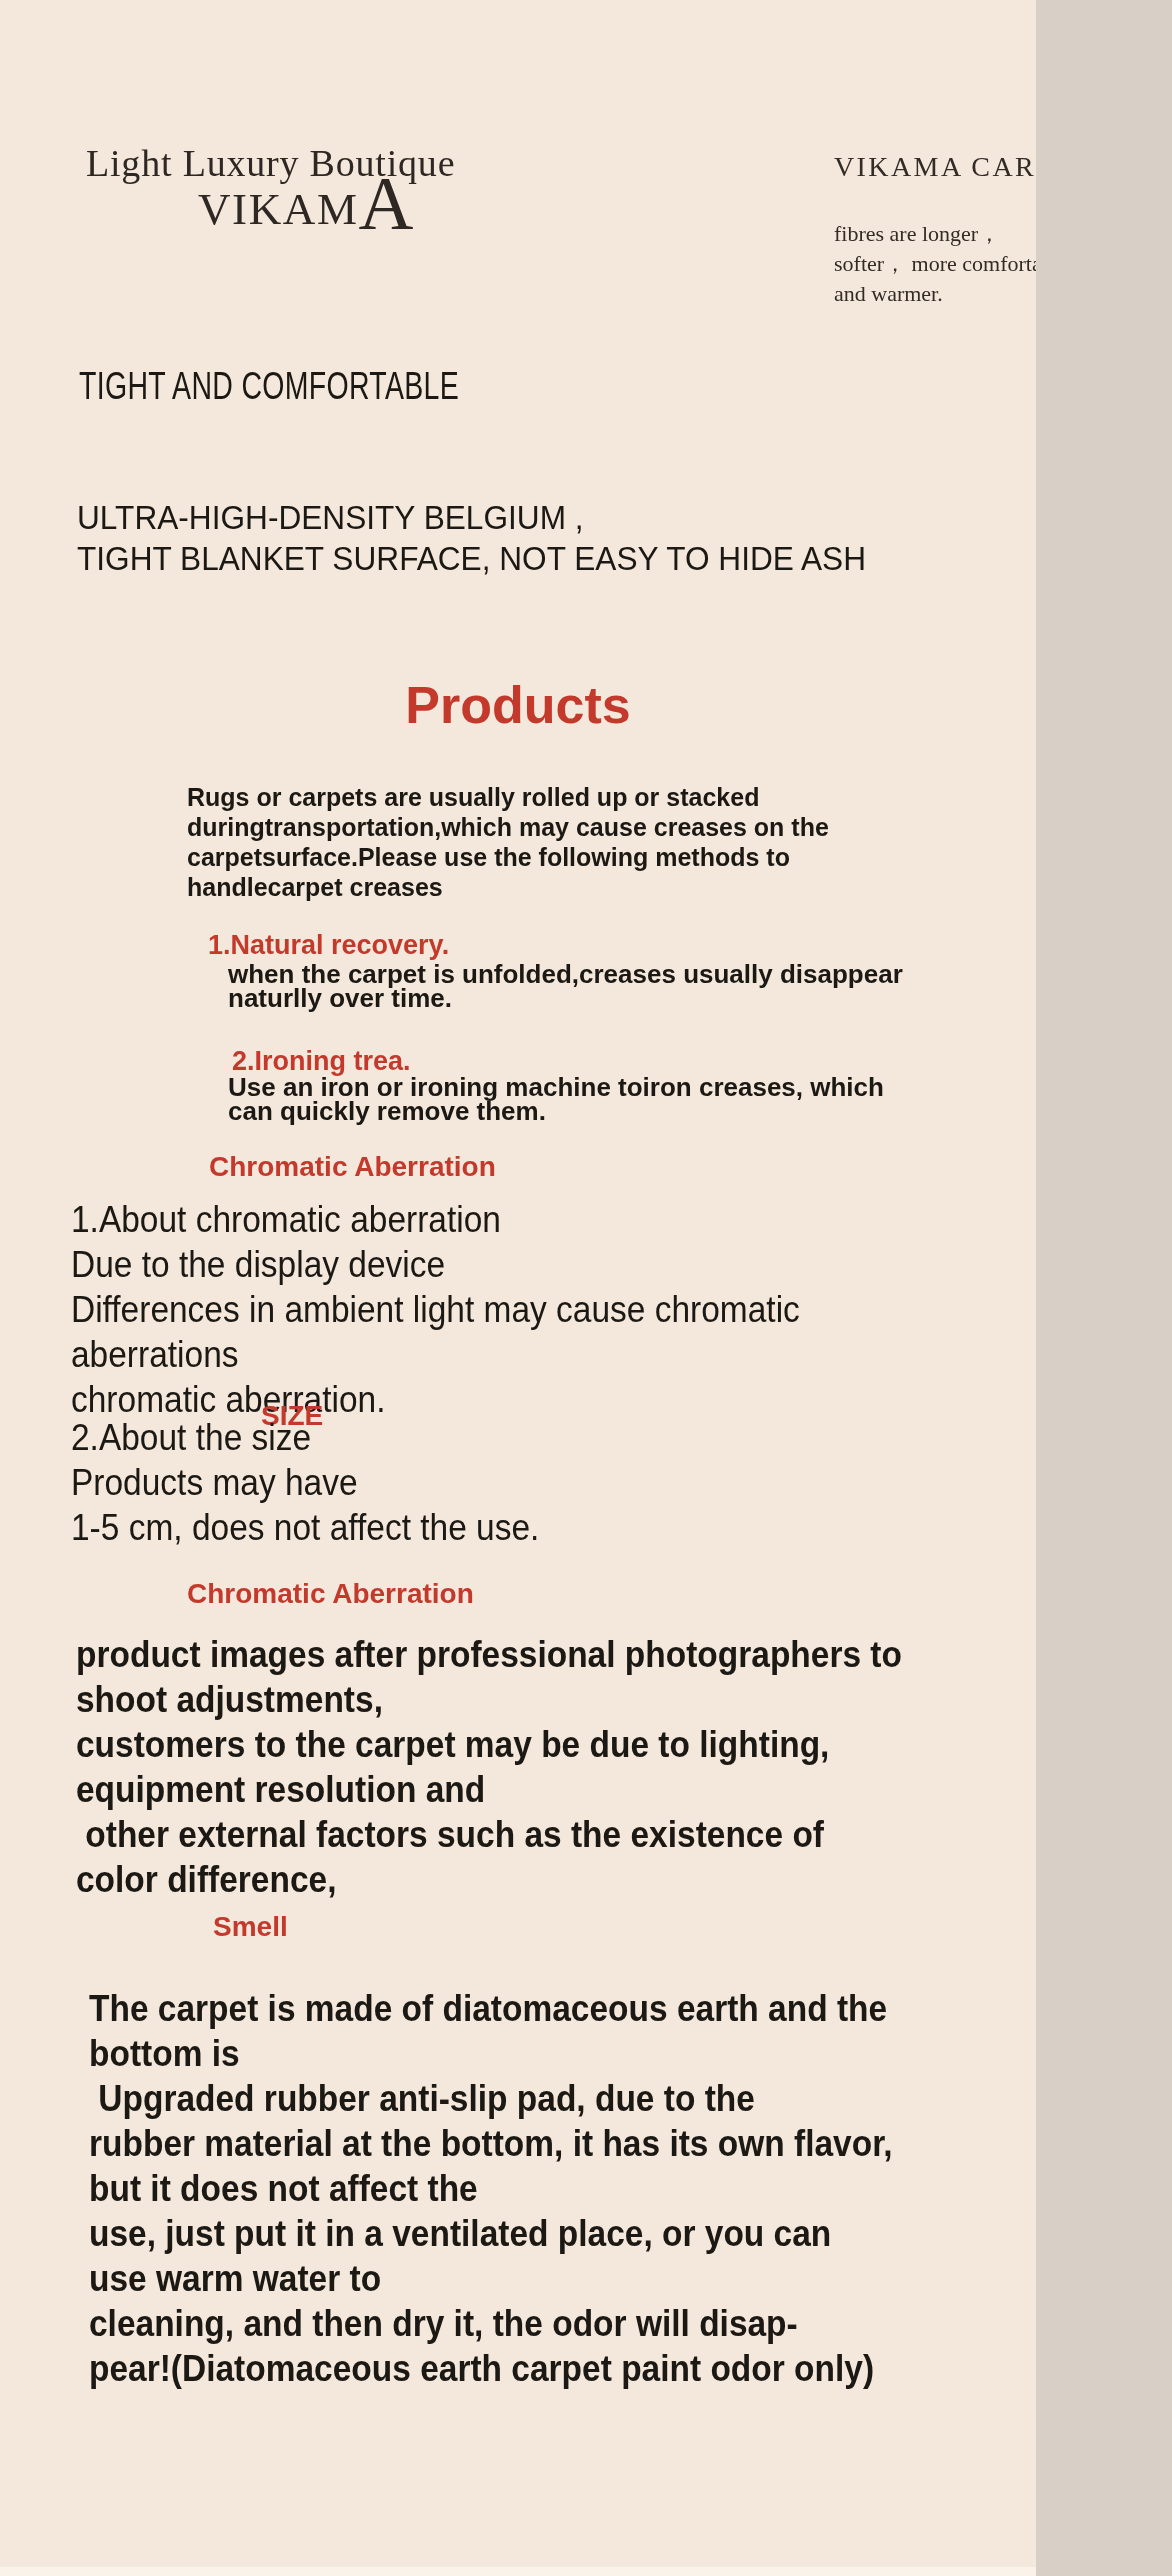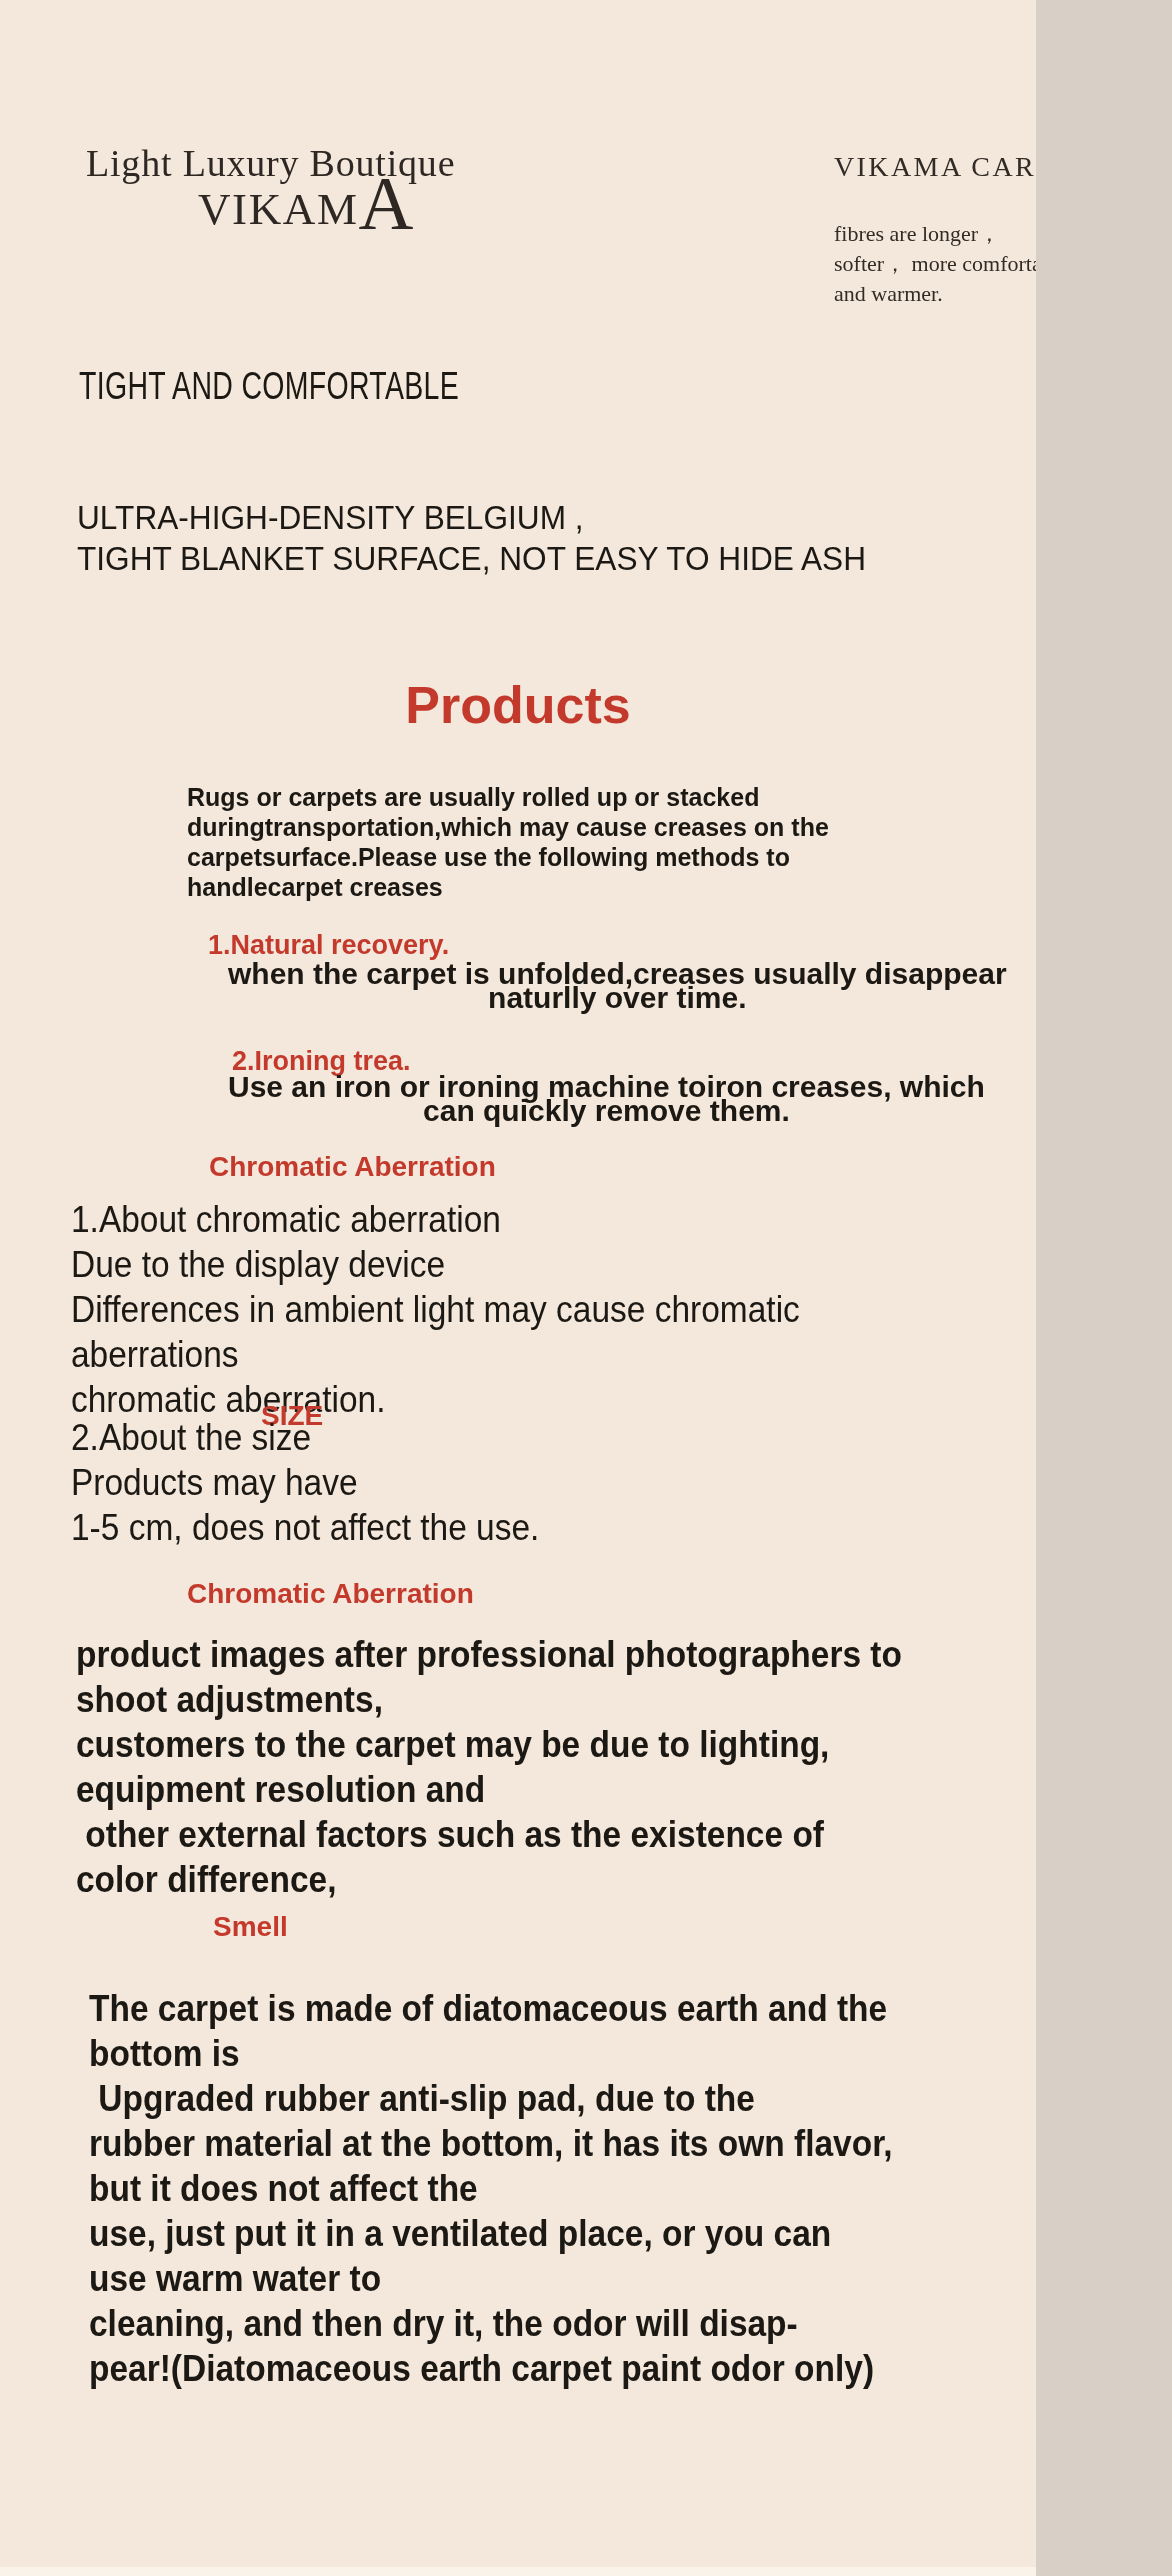--- a/index.html
+++ b/index.html
@@ -60,21 +60,21 @@
     color: #332b26;
   }
 
   .headline      { font-size: 38px; letter-spacing: 0.4px; white-space: nowrap; }
   .subheadline   { font-size: 34px; line-height: 41px; }
 
   .creases-title { width: 100%; text-align: center; font-size: 52px; font-weight: bold; }
   .creases-intro { font-size: 25px; line-height: 30px; font-weight: bold; }
 
   .item-title  { font-size: 27px; font-weight: bold; white-space: nowrap; }
-  .item-body   { font-size: 30px; line-height: 24px; font-weight: bold; text-align: center; }
+  .item-body   { font-size: 26px; line-height: 24px; font-weight: bold; }
 
   .sec-title   { font-size: 28px; font-weight: bold; white-space: nowrap; }
   .sec-body-r  { font-size: 36px; line-height: 45px; font-weight: normal; }
   .sec-body-b  { font-size: 36px; line-height: 45px; font-weight: bold; }
 
   .bottom-strip {
     left: 0; bottom: 0; width: 100%; height: 9px;
     background: #faf3ea;
   }
 </style>

